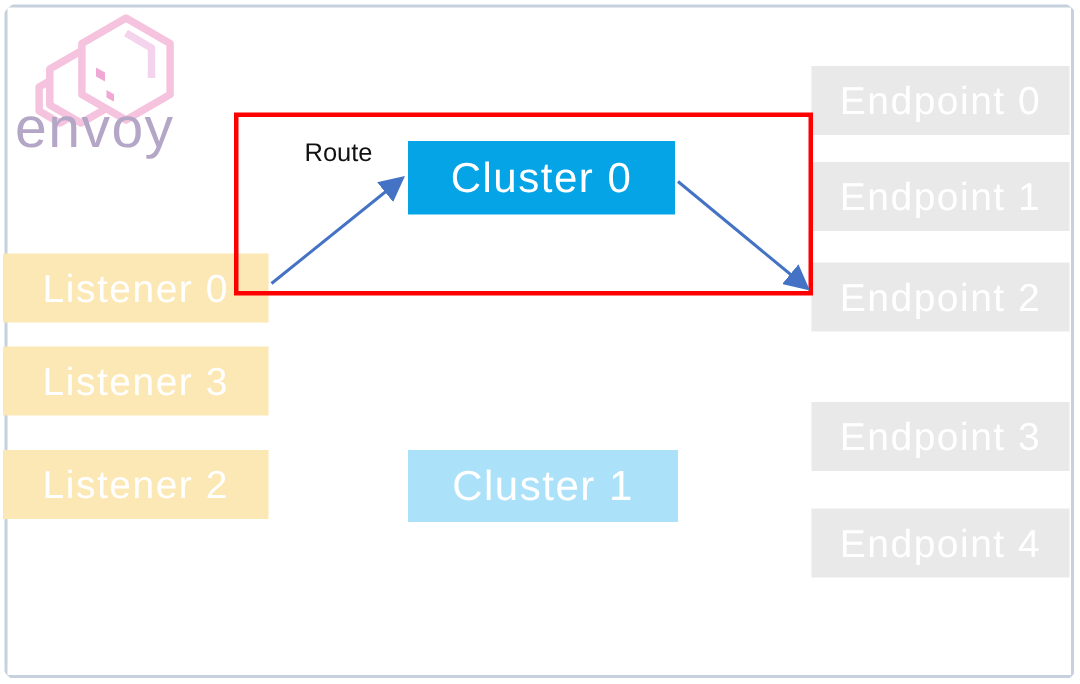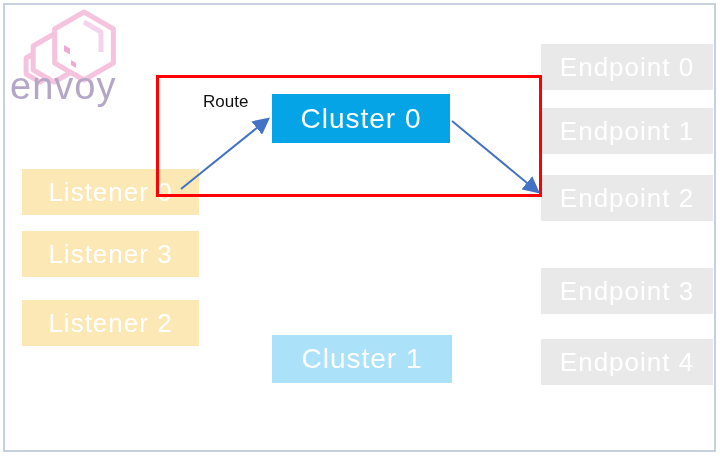--- a/index.html
+++ b/index.html
@@ -3,20 +3,21 @@
 <meta charset="utf-8">
 <style>
   html, body { margin: 0; padding: 0; background: #ffffff; }
   body { font-family: "Liberation Sans", "DejaVu Sans", sans-serif; }
   #canvas {
     position: relative;
     width: 720px;
     height: 456px;
     background: #ffffff;
     overflow: hidden;
+    border-radius: 18px;
   }
   .frame {
     position: absolute;
     left: 3px; top: 3px; right: 4px; bottom: 4px;
     border: 2px solid #c7d0dd;
     z-index: 0;
   }
   .logo-wrap {
     position: absolute;
     left: 8px; top: 5px;
@@ -40,29 +41,29 @@
     display: flex;
     align-items: center;
     justify-content: center;
     color: #ffffff;
     font-size: 26px;
     font-weight: 400;
     letter-spacing: 1px;
     white-space: nowrap;
     z-index: 1;
   }
-  .listener { left: 2px; width: 177px; height: 46px; background: #fce8b4; margin-left: 20px; }
+  .listener { left: 2px; width: 177px; height: 46px; background: #fce8b4; }
   .endpoint { left: 541px; width: 172px; height: 46px; background: #e9e9e9; }
   .cluster0 {
     left: 272px; top: 94px; width: 178px; height: 49px;
     background: #05a4e6; font-size: 28px; z-index: 1;
   }
   .cluster1 {
     left: 272px; top: 300px; width: 180px; height: 48px;
-    background: #ace2f9; font-size: 28px; margin-top: 35px;
+    background: #ace2f9; font-size: 28px;
   }
   .highlight-rect {
     position: absolute;
     left: 156px; top: 75px;
     width: 380px; height: 116px;
     border: 3px solid #fe0000;
     z-index: 2;
     background: transparent;
   }
   .arrow-layer {

